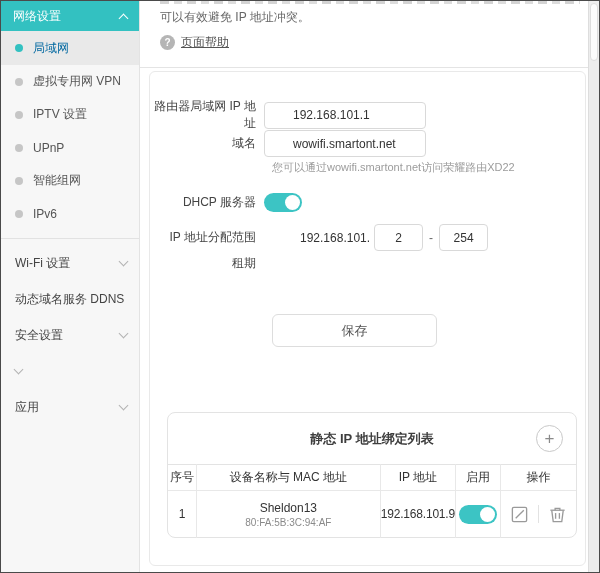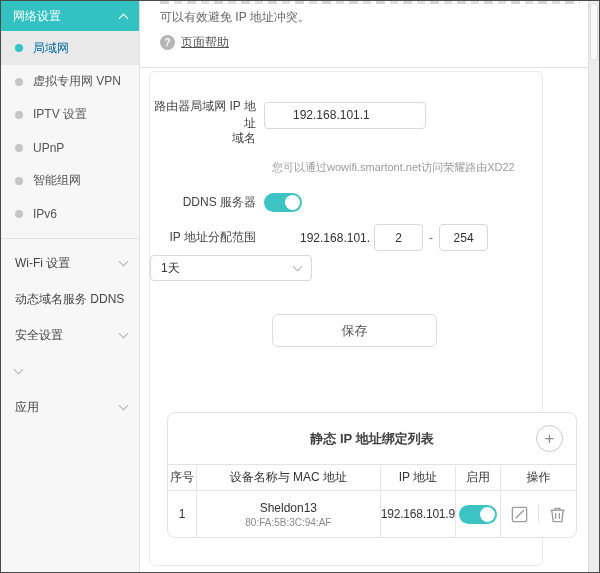--- a/index.html
+++ b/index.html
@@ -27,21 +27,21 @@
   .cut-line { position:absolute; left:20px; top:0; width:420px; height:3px; overflow:hidden;
       background:repeating-linear-gradient(90deg,#c9c9c9 0 9px,transparent 9px 14px,#d4d4d4 14px 22px,transparent 22px 27px); opacity:.8; }
   .desc { position:absolute; left:20px; top:8px; font-size:12px; color:#666; }
   .help { position:absolute; left:20px; top:33px; display:flex; align-items:center; cursor:pointer; }
   .help-ic { width:15px; height:15px; border-radius:50%; background:#b5b5b5; color:#fff; font-size:10px; font-weight:bold;
       display:flex; align-items:center; justify-content:center; margin-right:6px; }
   .help a { font-size:12px; color:#555; text-decoration:underline; }
   .top-divider { position:absolute; left:0; right:0; top:66px; height:1px; background:#e4e4e4; }
 
   
-  .panel { position:absolute; left:9px; top:70px; width:394px; height:495px; background:#fff; border:1px solid #e9e9e9; border-radius:6px; }
+  .panel { position:absolute; left:9px; top:70px; width:437px; height:495px; background:#fff; border:1px solid #e9e9e9; border-radius:6px; }
   .frow { position:absolute; left:0; display:flex; align-items:center; }
   .flabel { width:114px; text-align:right; font-size:12px; color:#444; padding-right:8px; flex:none; }
   .tinput { height:27px; border:1px solid #d9d9d9; border-radius:4px; font-size:12px; color:#333; padding:0 28px;
       font-family:"Liberation Sans","DejaVu Sans",sans-serif; background:#fff; outline:none; }
   .w-main { width:162px; }
   .hint { position:absolute; left:122px; top:88px; font-size:11px; color:#9c9c9c; }
 
   .toggle { width:38px; height:19px; border-radius:10px; background:#3cc4c4; position:relative; cursor:pointer; flex:none; }
   .toggle .knob { position:absolute; right:2px; top:2px; width:15px; height:15px; border-radius:50%; background:#fff; }
 
@@ -149,46 +149,44 @@
 
     <div class="panel">
 
       <div class="frow" style="top:26px;">
         <span class="flabel">路由器局域网 IP 地址</span>
         <input class="tinput w-main" type="text" value="192.168.101.1" style="">
       </div>
 
       <div class="frow" style="top:58px;">
         <span class="flabel">域名</span>
+        <input class="tinput w-main" type="text" value="wowifi.smartont.net" style="">
       </div>
 
       <div class="hint">您可以通过wowifi.smartont.net访问荣耀路由XD22</div>
 
       <div class="frow" style="top:121px;">
-        <span class="flabel">DDNS 服务器</span>
+        <span class="flabel">DHCP 服务器</span>
         <span class="toggle">
             <span class="knob"></span>
           </span>
       </div>
 
       <div class="frow" style="top:152px;">
         <span class="flabel">IP 地址分配范围</span>
         <span class="range-wrap">
           <span class="range-prefix">192.168.101.</span>
           <input class="tinput range-in" type="text" value="2" style="">
           <span class="range-dash">-</span>
           <input class="tinput range-in" type="text" value="254" style="">
         </span>
       </div>
 
       <div class="frow" style="top:183px;">
-        <span class="select">
-          <span class="val">1天</span>
-          <span class="chev down"></span>
-        </span>
+        <span class="flabel">租期</span>
       </div>
 
       <button class="save-btn">保存</button>
 
       <div class="tbl-card">
         <div class="tbl-head">
           <span class="tbl-title">静态 IP 地址绑定列表</span>
           <button class="add-btn">+</button>
         </div>
         <table class="grid">

